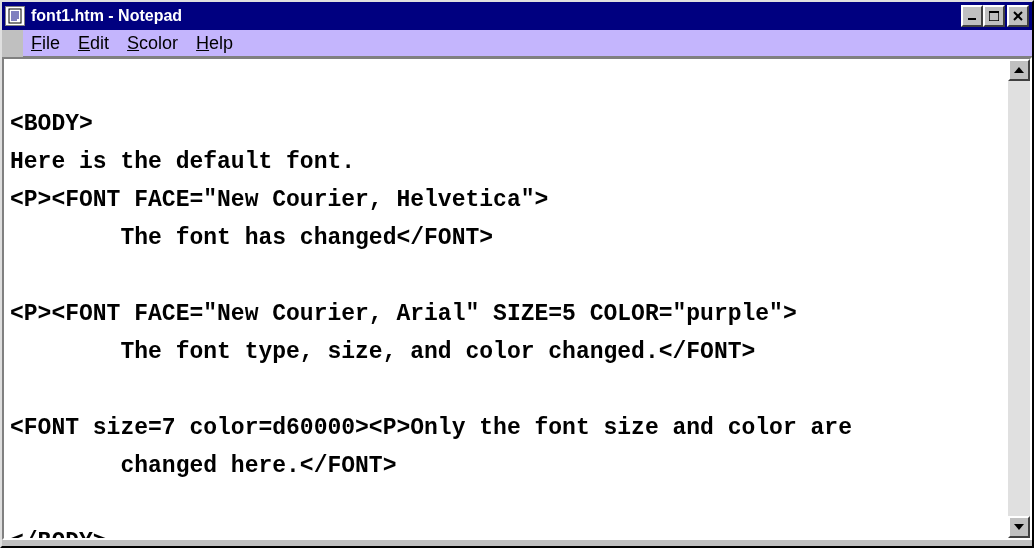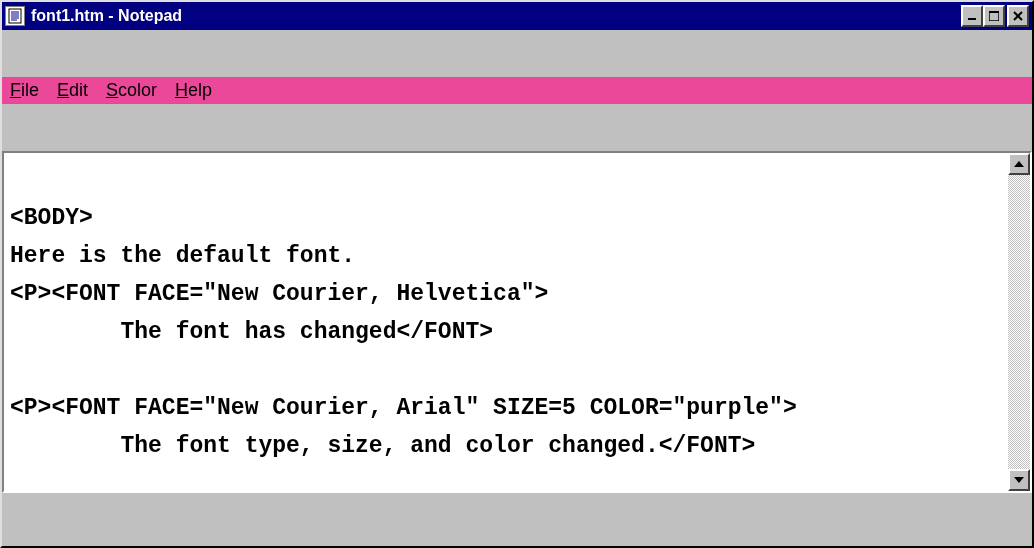--- a/index.html
+++ b/index.html
@@ -11,21 +11,20 @@
       overflow: hidden;
     }
     .window {
       width: 1034px;
       height: 548px;
       display: flex;
       flex-direction: column;
       border: 2px solid;
       border-color: #dfdfdf #000000 #000000 #dfdfdf;
       background: #c0c0c0;
-      gap: 47px;
     }
     .titlebar {
       background: #000080;
       color: #ffffff;
       height: 28px;
       display: flex;
       align-items: center;
       padding: 2px 3px;
       flex-shrink: 0;
     }
@@ -58,29 +57,30 @@
       justify-content: center;
       font-family: Arial, sans-serif;
       font-size: 14px;
       font-weight: bold;
       color: #000000;
       cursor: default;
       margin-left: 0px;
     }
     .tbtn.close { margin-left: 2px; }
     .menubar {
-      background: #ec4899;
+      background: #c4b5fd;
       height: 27px;
       display: flex;
       align-items: center;
       padding: 0 8px;
       gap: 18px;
       font-size: 18px;
       flex-shrink: 0;
       border-bottom: 1px solid #808080;
+      margin-left: 21px;
     }
     .menu-item { cursor: default; }
     .menu-item .ul { text-decoration: underline; }
     .client {
       flex: 1;
       display: flex;
       background: #c0c0c0;
       border: 2px solid;
       border-color: #808080 #ffffff #ffffff #808080;
       min-height: 0;

